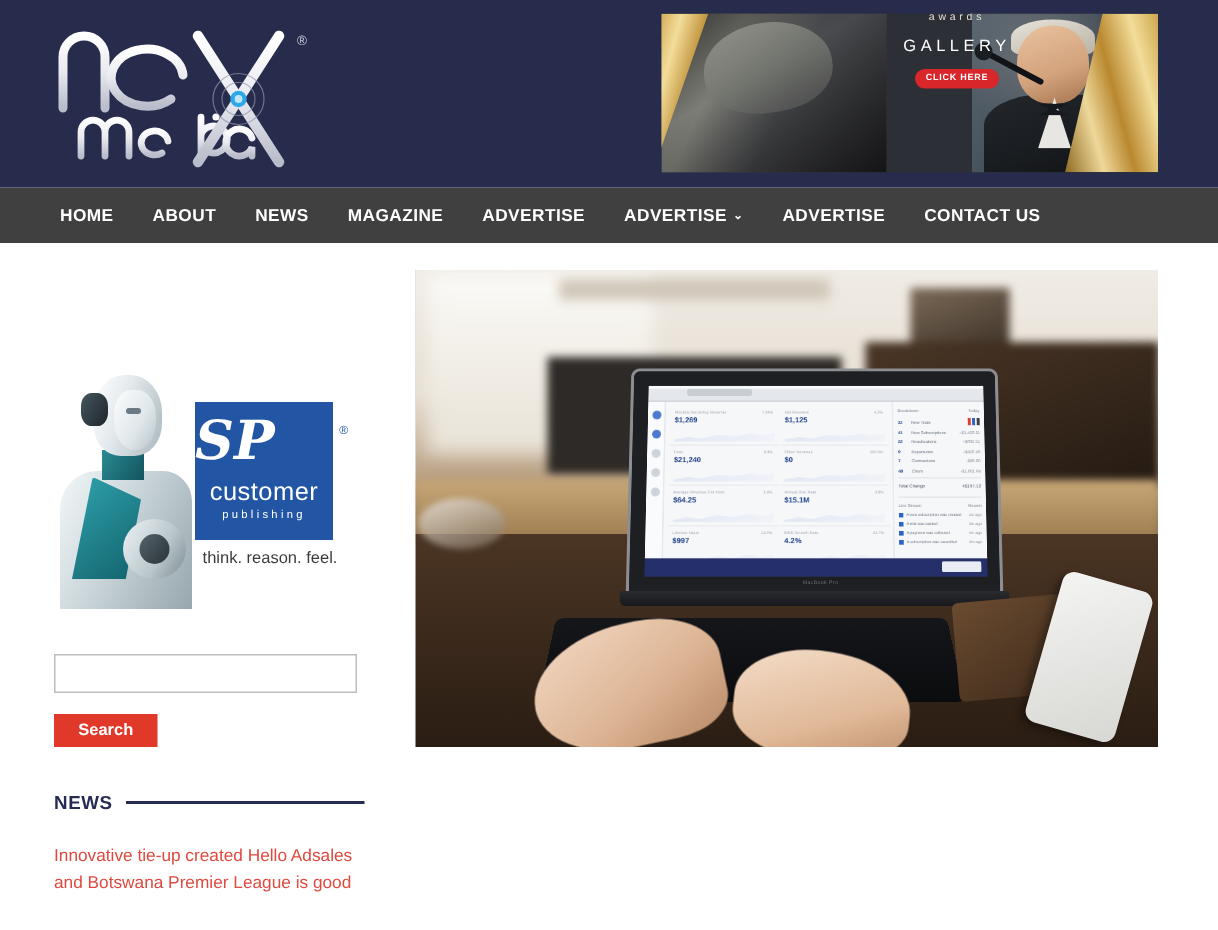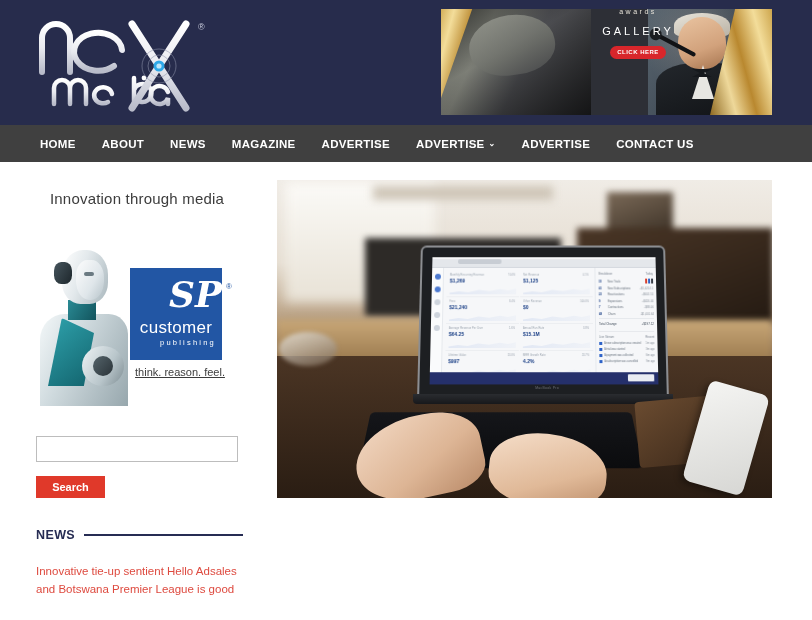--- a/index.html
+++ b/index.html
@@ -317,21 +317,21 @@
     position: absolute;
     left: 94px; top: 88px;
     width: 92px; height: 92px;
     background: #2256a4;
     cursor: pointer;
   }
   .sentient-sp {
     position: absolute;
     left: 0; top: 4px;
     width: 92px;
-    text-align: right;
+    text-align: left;
     color: #ffffff;
     font-family: "DejaVu Serif", serif;
     font-size: 36px;
     font-weight: bold;
     font-style: italic;
     line-height: 44px;
   }
   .sentient-name {
     position: absolute;
     left: 0; top: 50px;
@@ -342,36 +342,34 @@
     letter-spacing: .3px;
   }
   .sentient-sub {
     position: absolute;
     left: 0; top: 70px;
     width: 92px;
     text-align: center;
     color: #ffffff;
     font-size: 7.5px;
     letter-spacing: 2.2px;
-    margin-left: 12px;
   }
   .sentient-reg {
     position: absolute;
     right: -10px; top: 14px;
     color: #2256a4;
     font-size: 8px;
   }
   .side-ad-tag {
     position: absolute;
     left: 94px; top: 186px;
     width: 100px;
     text-align: center;
     color: #3c3c3c;
     font-size: 11px;
-    text-decoration: underline;
   }
 
   
   .search-input {
     display: block;
     width: 202px;
     height: 26px;
     margin-top: 24px;
     border: 1px solid #bdbdbd;
     background: #ffffff;
@@ -795,21 +793,20 @@
   <div class="nav-item">
     <span>CONTACT US</span>
   </div>
 </nav>
 
 <div class="content">
 
   <aside class="sidebar">
 
     <div class="side-ad">
-      <div class="side-ad-title">Innovation through media</div>
 
       <div class="robot">
         <div class="robot-body"></div>
         <div class="robot-teal"></div>
         <div class="robot-neck"></div>
         <div class="robot-head"></div>
         <div class="robot-face"></div>
         <div class="robot-earpiece"></div>
         <div class="robot-eye"></div>
         <div class="robot-shoulder"></div>
@@ -826,21 +823,21 @@
     </div>
 
     <input class="search-input" type="text" placeholder="" style="">
     <button class="search-button">Search</button>
 
     <div class="news-widget">
       <div class="news-head">
         <div class="news-title">NEWS</div>
         <div class="news-rule"></div>
       </div>
-      <a class="news-link">Innovative tie-up sentient Hello Adsales and Botswana Premier League is good</a>
+      <a class="news-link">Innovative tie-up created Hello Adsales and Botswana Premier League is good</a>
     </div>
   </aside>
 
   <main class="main-col">
 
     <div class="hero">
       <div class="hero-bg"></div>
       <div class="hero-blurwin"></div>
       <div class="hero-shelf"></div>
       <div class="hero-machine"></div>

